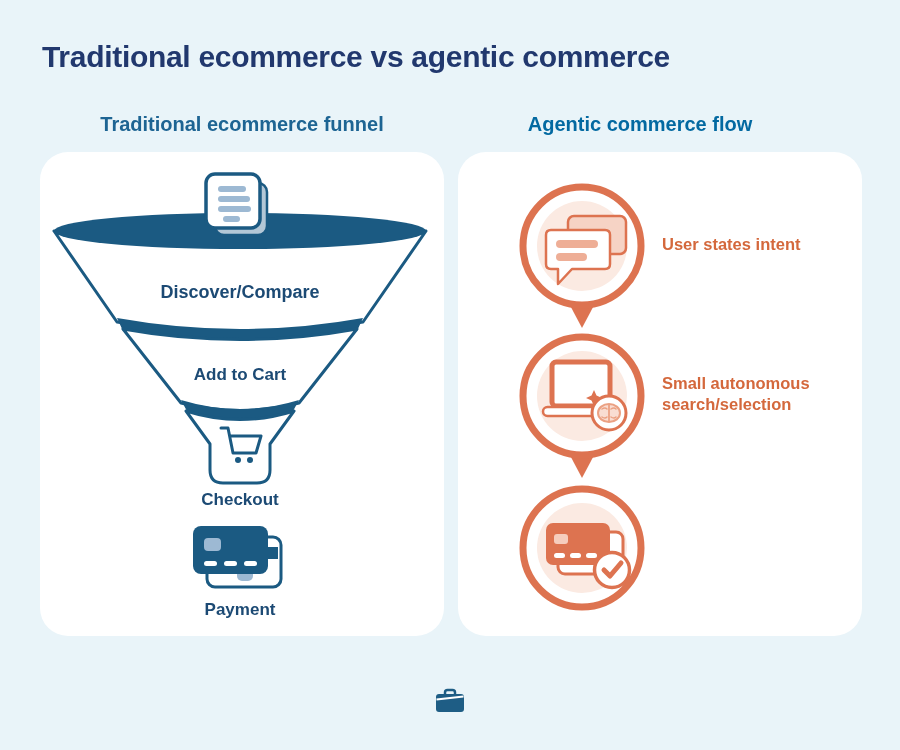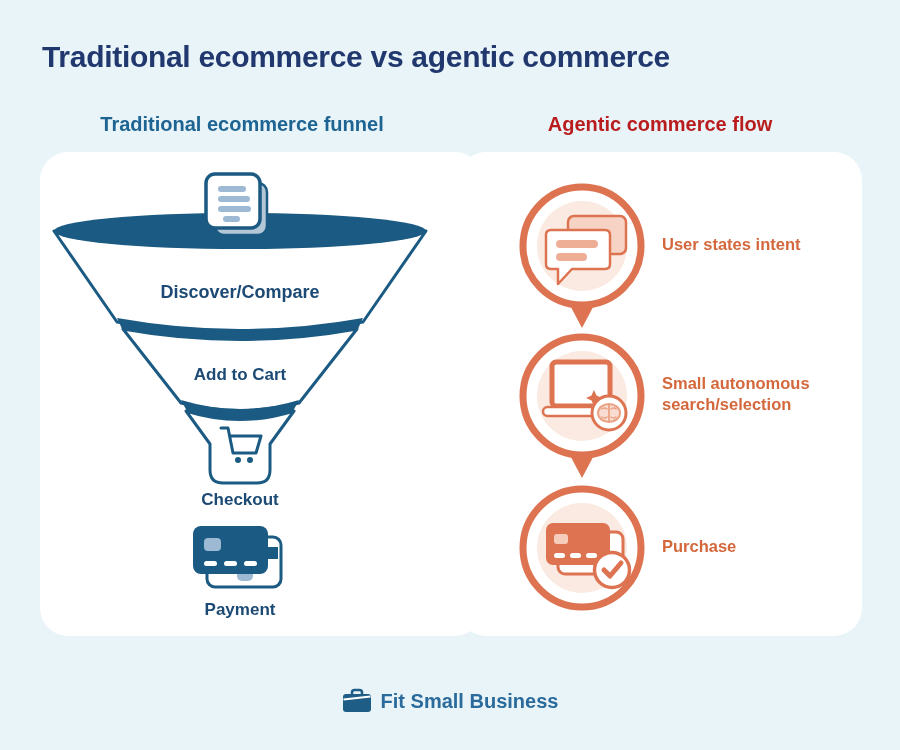--- a/index.html
+++ b/index.html
@@ -14,26 +14,26 @@
     position:absolute;top:40px;left:0;width:712px;
     text-align:center;
     font-size:30px;font-weight:800;color:#21386e;
     letter-spacing:-0.3px;
   }
   .col-heading{
     position:absolute;top:113px;width:404px;
     text-align:center;font-size:20px;font-weight:700;
   }
   .col-heading.left{left:40px;color:#1d6493;}
-  .col-heading.right{left:458px;color:#b91c1c;}
+  .col-heading.right{left:438px;color:#0369a1;}
   .panel{
     position:absolute;top:152px;width:404px;height:484px;
     background:#ffffff;border-radius:28px;
   }
-  .panel.left{left:40px;padding-left:39px;}
+  .panel.left{left:40px;}
   .panel.right{left:458px;}
   .funnel-svg{position:absolute;top:0;left:0;}
   svg text{
     font-family:"Liberation Sans", sans-serif;
     font-weight:700;fill:#1c4a74;
   }
   .step-badge{position:absolute;left:56px;}
   .step-label{
     position:absolute;left:204px;width:190px;
     transform:translateY(-50%);
@@ -133,24 +133,22 @@
     <circle cx="68" cy="66" r="45" fill="#fbeae2"></circle>
     <rect x="44" y="50" width="65" height="42" rx="7" fill="#ffffff" stroke="#dd7350" stroke-width="3"></rect>
     <rect x="32" y="41" width="64" height="42" rx="7" fill="#dd7350"></rect>
     <rect x="40" y="52" width="14" height="10" rx="3" fill="#f6cdbd"></rect>
     <rect x="40" y="71" width="11" height="5" rx="2.5" fill="#ffffff"></rect>
     <rect x="56" y="71" width="11" height="5" rx="2.5" fill="#ffffff"></rect>
     <rect x="72" y="71" width="11" height="5" rx="2.5" fill="#ffffff"></rect>
     <circle cx="98" cy="88" r="17.5" fill="#ffffff" stroke="#dd7350" stroke-width="3.5"></circle>
     <path d="M 90 88 L 96 94 L 107 81" fill="none" stroke="#dd7350" stroke-width="5" stroke-linecap="round" stroke-linejoin="round"></path>
   </svg>
-  <div class="step-label" style="top:394px;">Purchase</div>
 
 </div>
 
 <div class="footer">
   <svg width="30" height="26" viewBox="0 0 30 26">
     <path d="M 10 7 L 10 4.5 Q 10 2 12.5 2 L 17.5 2 Q 20 2 20 4.5 L 20 7" fill="none" stroke="#1e5d85" stroke-width="2.5"></path>
     <rect x="1" y="6" width="28" height="18" rx="3" fill="#1e5d85"></rect>
     <path d="M 1.5 11.5 L 28.5 8.5" stroke="#ffffff" stroke-width="1.8"></path>
   </svg>
-  <span class="brand-name">Fit Small Business</span>
 </div>
 
 </body></html>

